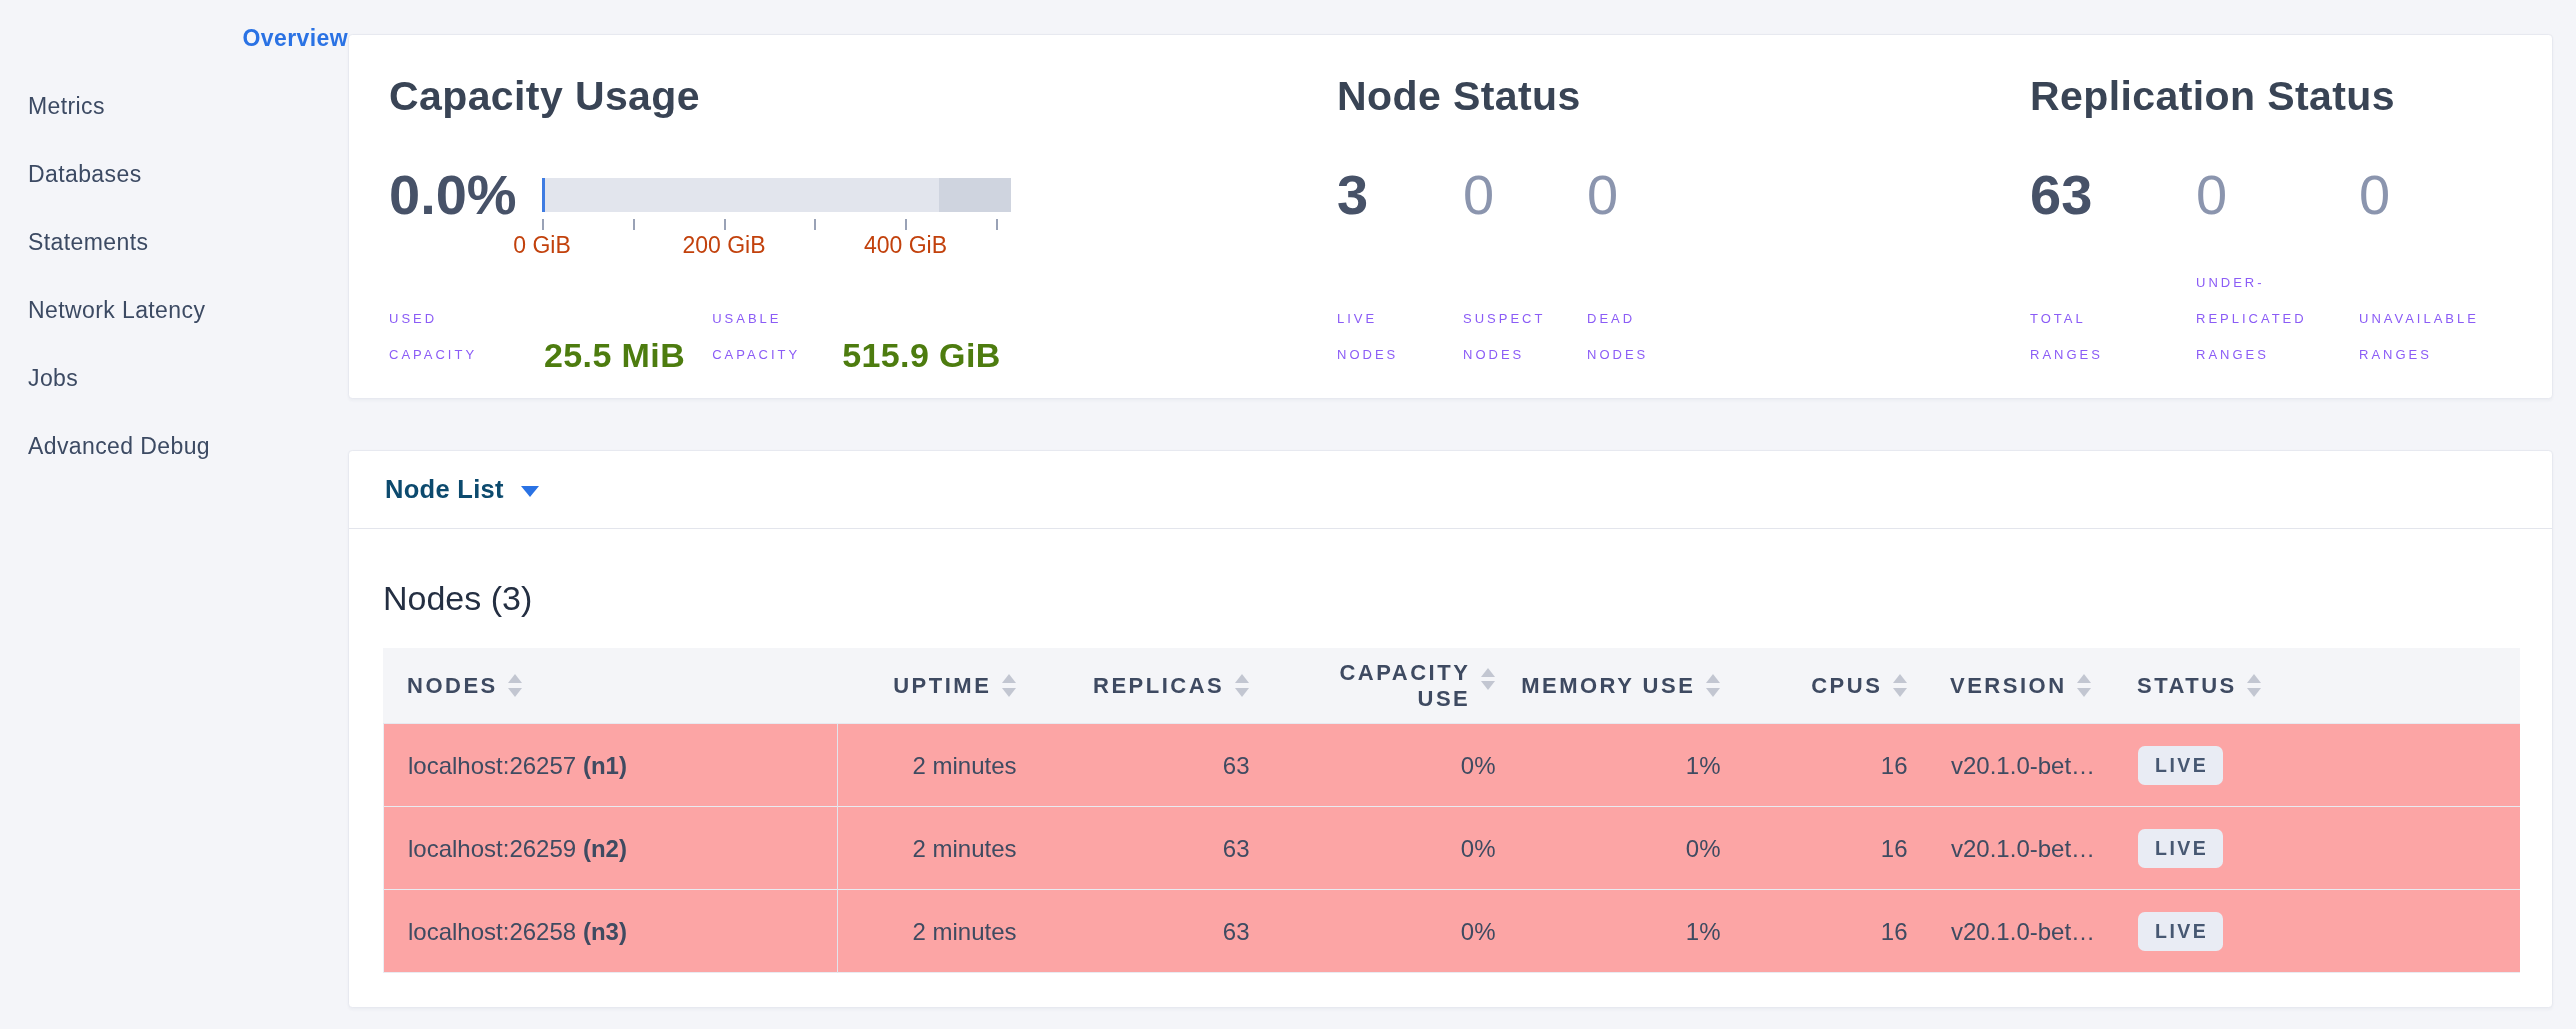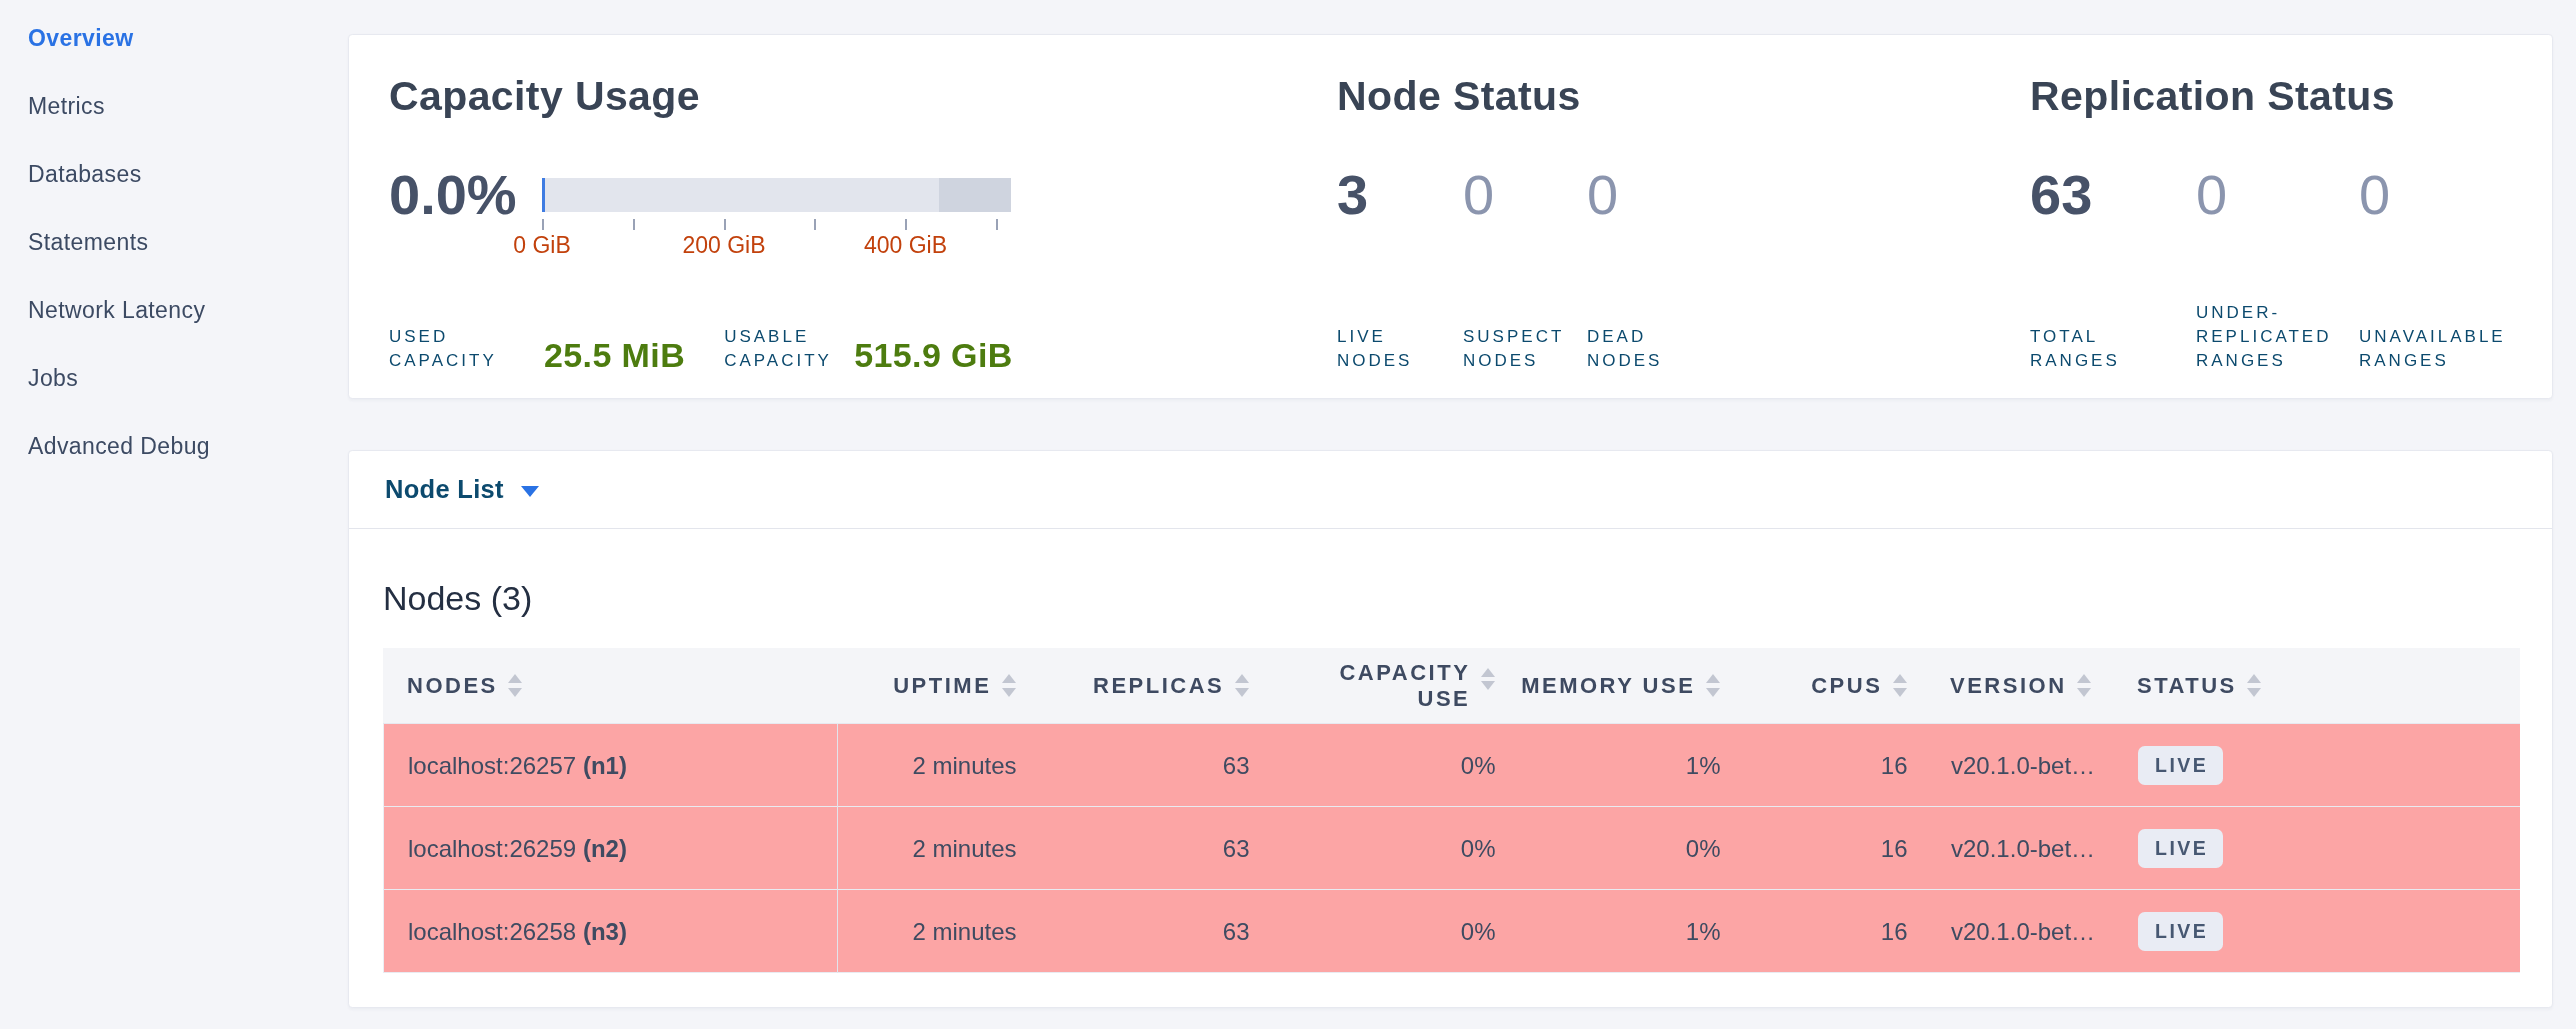--- a/index.html
+++ b/index.html
@@ -15,21 +15,21 @@
   
   .sidebar {
     position:absolute; left:0; top:0; width:348px; height:100%;
     padding:21px 0 0 28px;
   }
   .nav-item {
     font-size:23px; line-height:34px; margin-bottom:34px;
     color:#3c4a63; letter-spacing:0.4px; cursor:pointer;
     white-space:nowrap;
   }
-  .nav-item.active { color:#2a72e4; font-weight:700; }
+  .nav-item.active { color:#2a72e4; font-weight:700;text-align:right; }
 
   
   .main { position:absolute; left:348px; top:0; width:2205px; }
   .card {
     background:#ffffff;
     border:1.7px solid #e7e9f0;
     border-radius:4.2px;
     box-shadow:0 1.7px 2.5px rgba(60,70,100,.04);
   }
 
@@ -49,22 +49,22 @@
   .sec-replication{ flex:1; }
 
   .nums-row { margin-top:34px; height:85px; display:flex; }
   .big-num {
     font-size:56px; line-height:85px; font-weight:600; color:#475268;
   }
   .big-num.muted { color:#8b95ae; font-weight:500; }
 
   .labels-row { margin-top:24px; min-height:112px; display:flex; align-items:flex-end; }
   .stat-label {
-    font-size:17px; line-height:24px; letter-spacing:3px;
-    color:#0c4a6e; white-space:pre-line;
+    font-size:13px; line-height:36px; letter-spacing:3px;
+    color:#8b5cf6; white-space:pre-line;
   }
 
   .cols-ns  { display:grid; grid-template-columns:126px 124px auto; }
   .cols-rep { display:grid; grid-template-columns:166px 163px auto; }
   .cols-ns > *, .cols-rep > * { align-self:end; }
 
   
   .pct-block { width:153px; }
   .bar-block { width:469px; position:relative; margin-top:25.5px; }
   .cap-bar {
@@ -88,21 +88,21 @@
     font-size:23px; color:#c2410c; white-space:nowrap;
   }
   .cap-stats { margin-top:24px; min-height:112px; display:flex; align-items:flex-end; }
   .cap-stat { display:flex; align-items:flex-end; }
   .cap-stat .stat-label { width:155px; }
   .stat-value {
     font-size:34px; line-height:41px; font-weight:700; color:#4d7c0f;
     letter-spacing:0.4px; white-space:nowrap; margin-bottom:-3.4px;
   }
   .cap-stat + .cap-stat { margin-left:27px; }
-  .cap-stat + .cap-stat .stat-label { width:130px;margin-left:12px; }
+  .cap-stat + .cap-stat .stat-label { width:130px; }
 
   
   .nodes-card { margin-top:51px; height:558px; padding:0; }
   .menu-row {
     height:78px; display:flex; align-items:center;
     padding-left:36px; border-bottom:1.7px solid #e3e5ec;
   }
   .dropdown {
     display:flex; align-items:center; cursor:pointer;
   }

